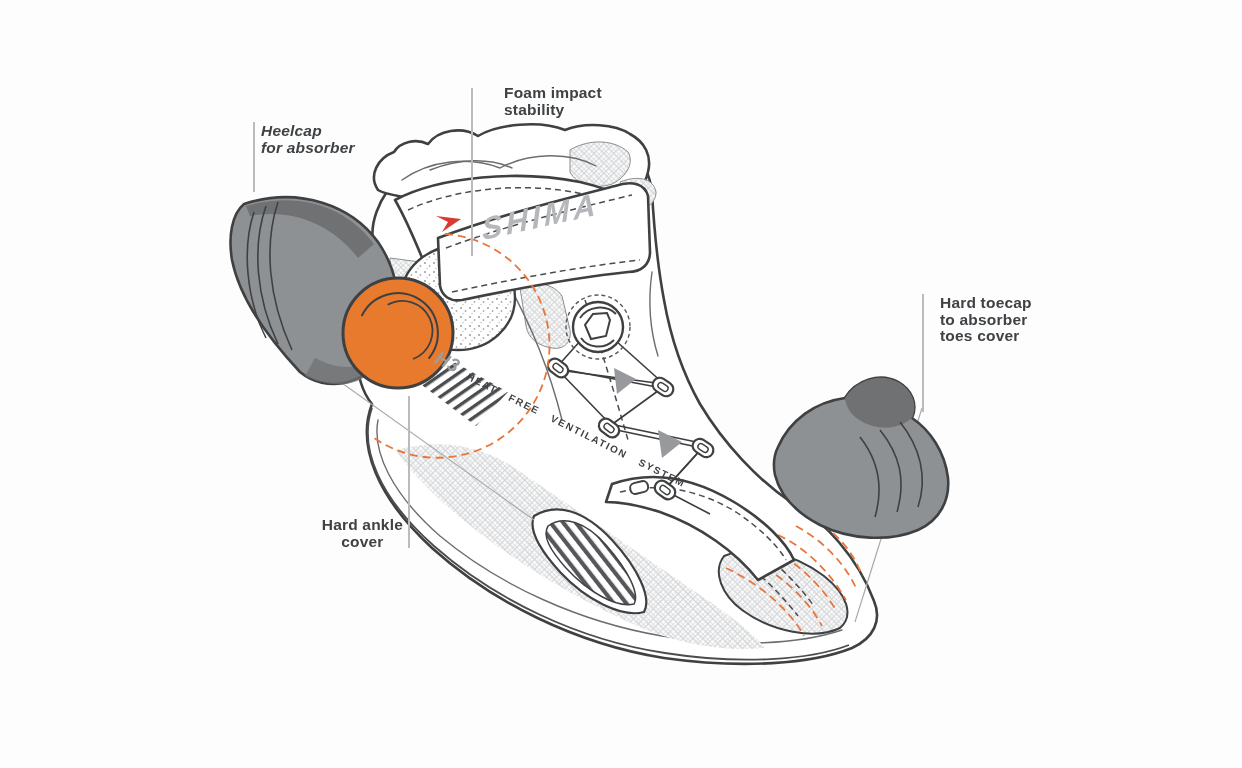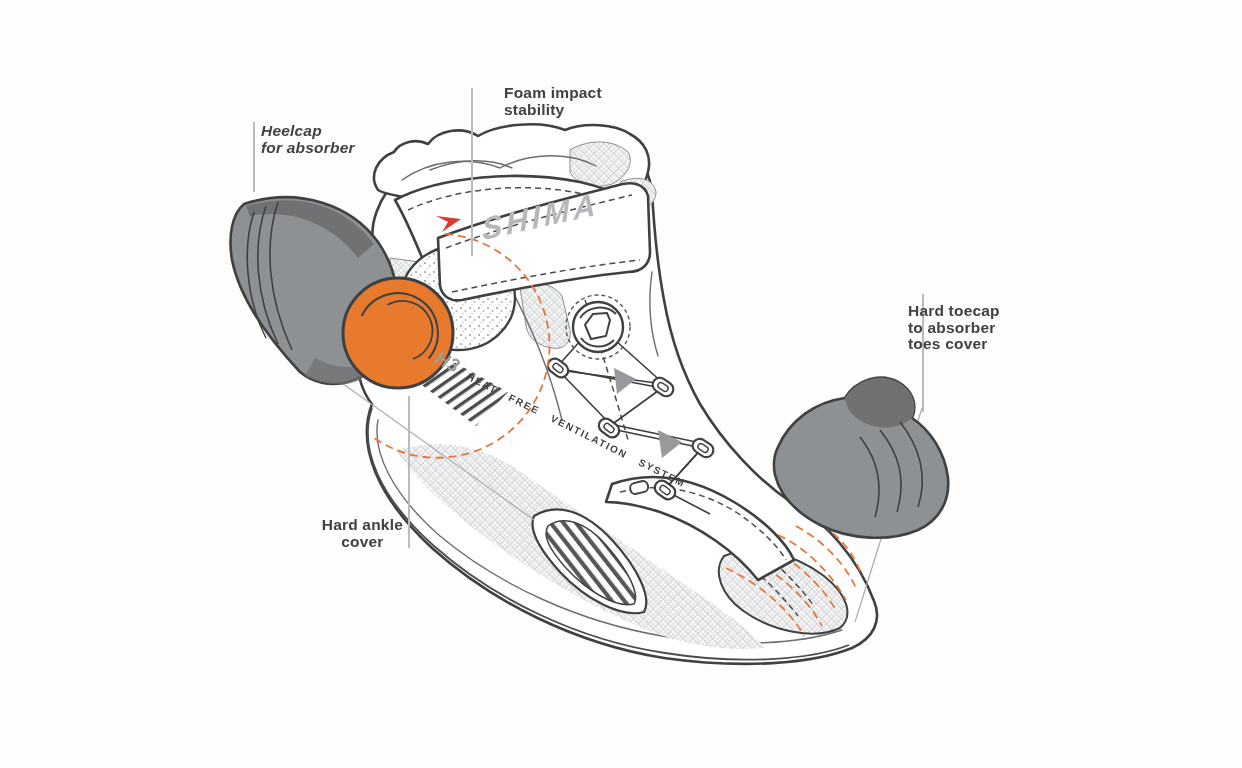--- a/index.html
+++ b/index.html
@@ -222,21 +222,21 @@
   <div class="leader" style="left:408px;top:396px;height:152px;"></div>
 
   <div class="label" style="left:468px;top:85px;margin-left:36px;">
     <div>Foam impact</div>
     <div>stability</div>
   </div>
   <div class="label" style="left:261px;top:123px;font-style:italic;">
     <div>Heelcap</div>
     <div>for absorber</div>
   </div>
-  <div class="label" style="left:908px;top:295px;margin-top:8px;">
+  <div class="label" style="left:940px;top:295px;">
     <div>Hard toecap</div>
     <div>to absorber</div>
     <div>toes cover</div>
   </div>
   <div class="label right" style="right:839px;top:517px;">
     <div>Hard ankle</div>
     <div>cover</div>
   </div>
 
   <div class="brand-logo">SHIMA</div>

